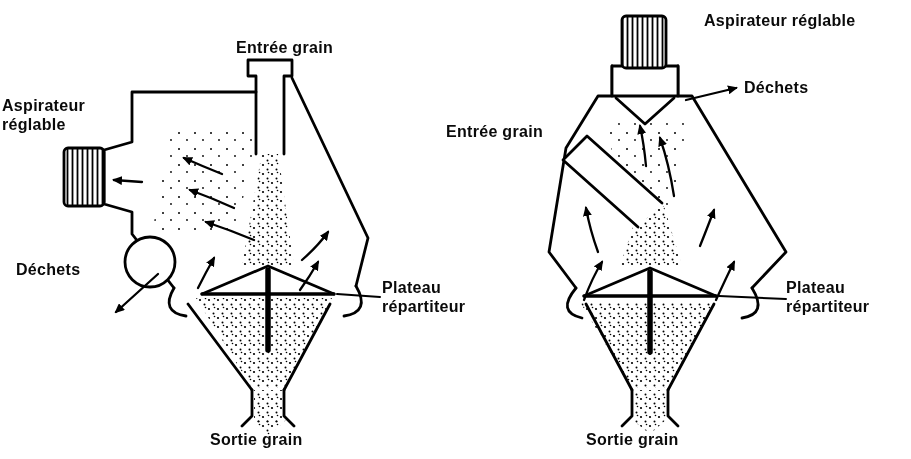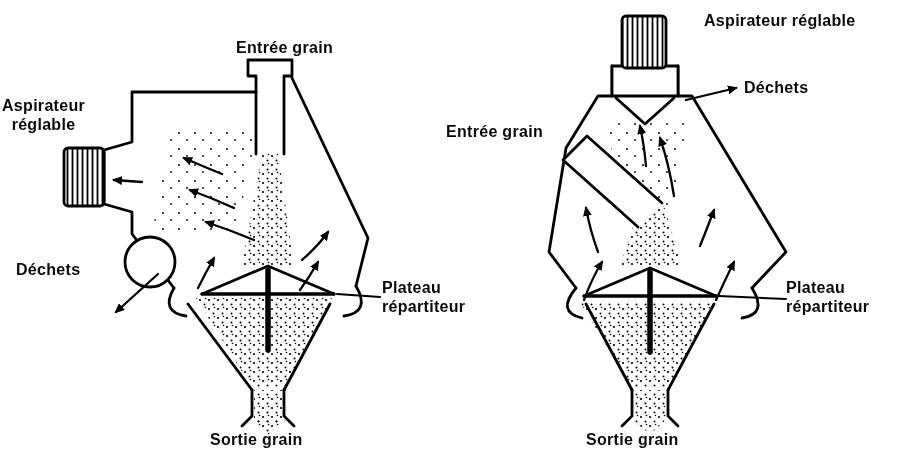--- a/index.html
+++ b/index.html
@@ -117,21 +117,21 @@
     </g>
 
     <path d="M786,299 L719,296" stroke="#000" stroke-width="2" fill="none"></path>
   </g>
 </svg>
 
 <div class="lbl" style="left:236px;top:38px;">
   <span>Entrée grain</span>
 </div>
 
-<div class="lbl" style="left:2px;top:96px;text-align:center;">
+<div class="lbl" style="left:2px;top:96px;">
   <div>Aspirateur</div>
   <div>réglable</div>
 </div>
 
 <div class="lbl" style="left:16px;top:260px;">
   <span>Déchets</span>
 </div>
 
 <div class="lbl" style="left:382px;top:278px;">
   <div>Plateau</div>

